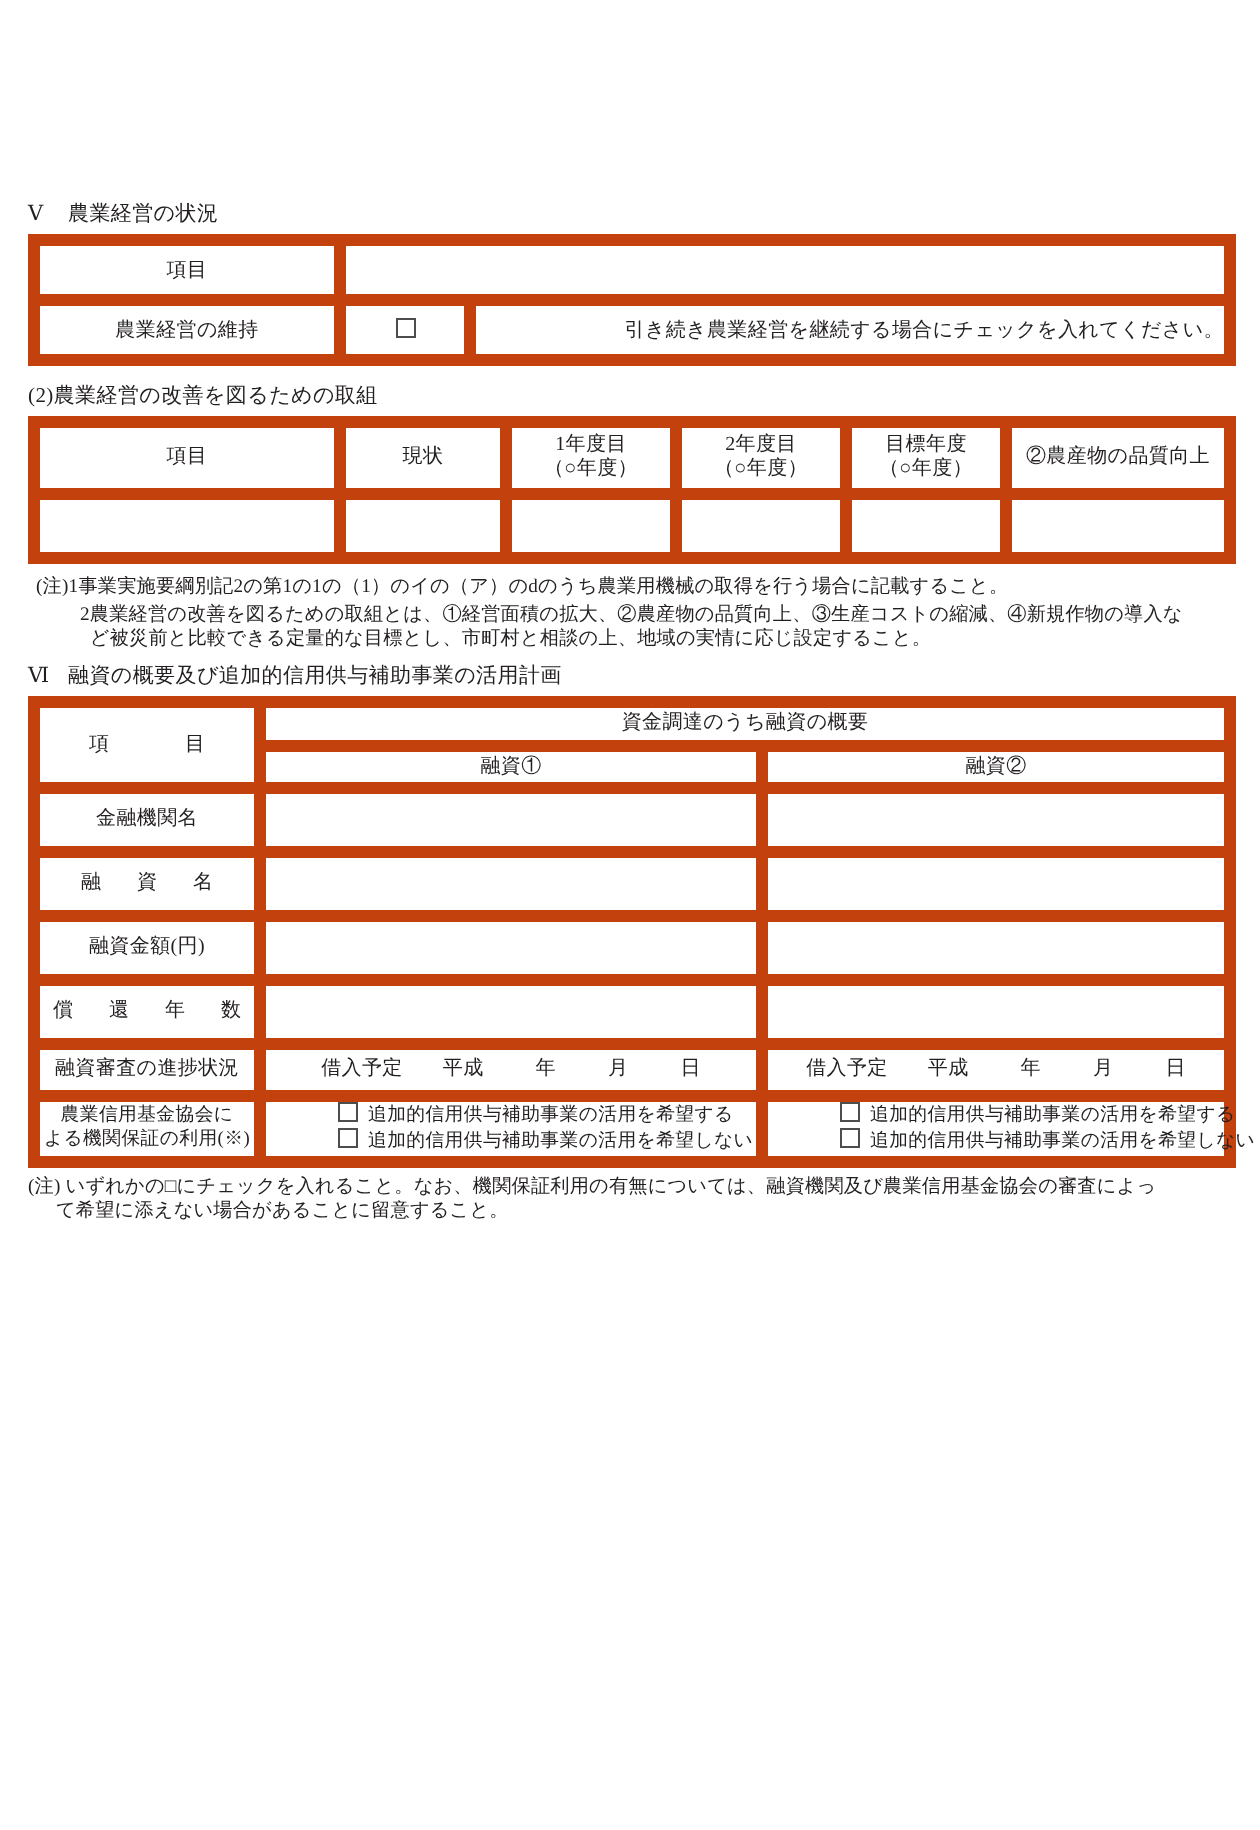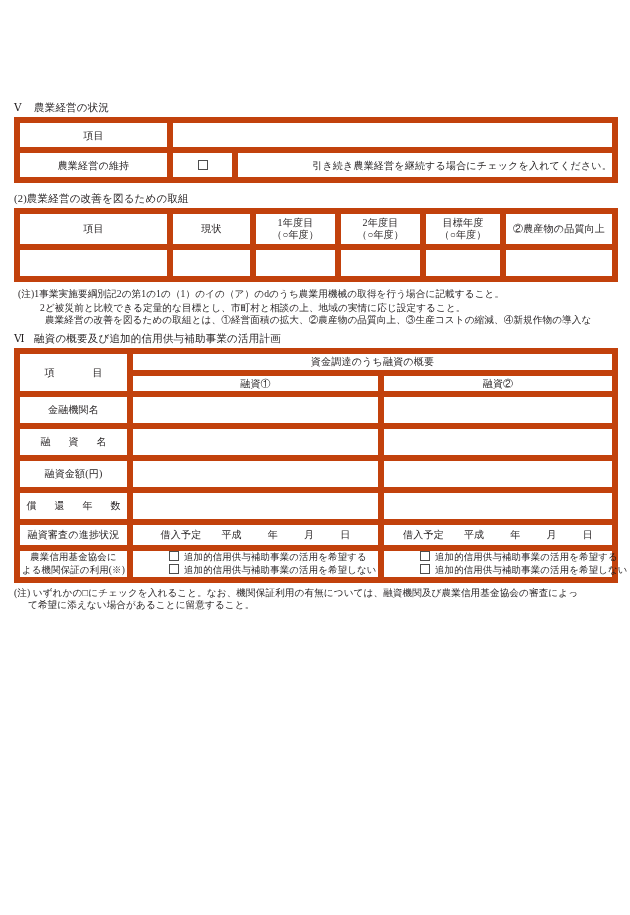--- a/index.html
+++ b/index.html
@@ -221,22 +221,22 @@
   <div class="notes">
     <div class="note-row n1">
       <span class="note-marker">(注)1</span>
       <span class="note-body">
         <span class="ln">事業実施要綱別記2の第1の1の（1）のイの（ア）のdのうち農業用機械の取得を行う場合に記載すること。</span>
       </span>
     </div>
     <div class="note-row n2">
       <span class="note-marker">2</span>
       <span class="note-body">
+        <span class="ln">農業経営の改善を図るための取組とは、①経営面積の拡大、②農産物の品質向上、③生産コストの縮減、④新規作物の導入な</span>
         <span class="ln">ど被災前と比較できる定量的な目標とし、市町村と相談の上、地域の実情に応じ設定すること。</span>
-        <span class="ln">農業経営の改善を図るための取組とは、①経営面積の拡大、②農産物の品質向上、③生産コストの縮減、④新規作物の導入な</span>
       </span>
     </div>
   </div>
 
   <div class="sec-head vi">
     <span class="numeral">Ⅵ</span><span>融資の概要及び追加的信用供与補助事業の活用計画</span>
   </div>
 
   <table class="form" id="t3">
     <colgroup>

